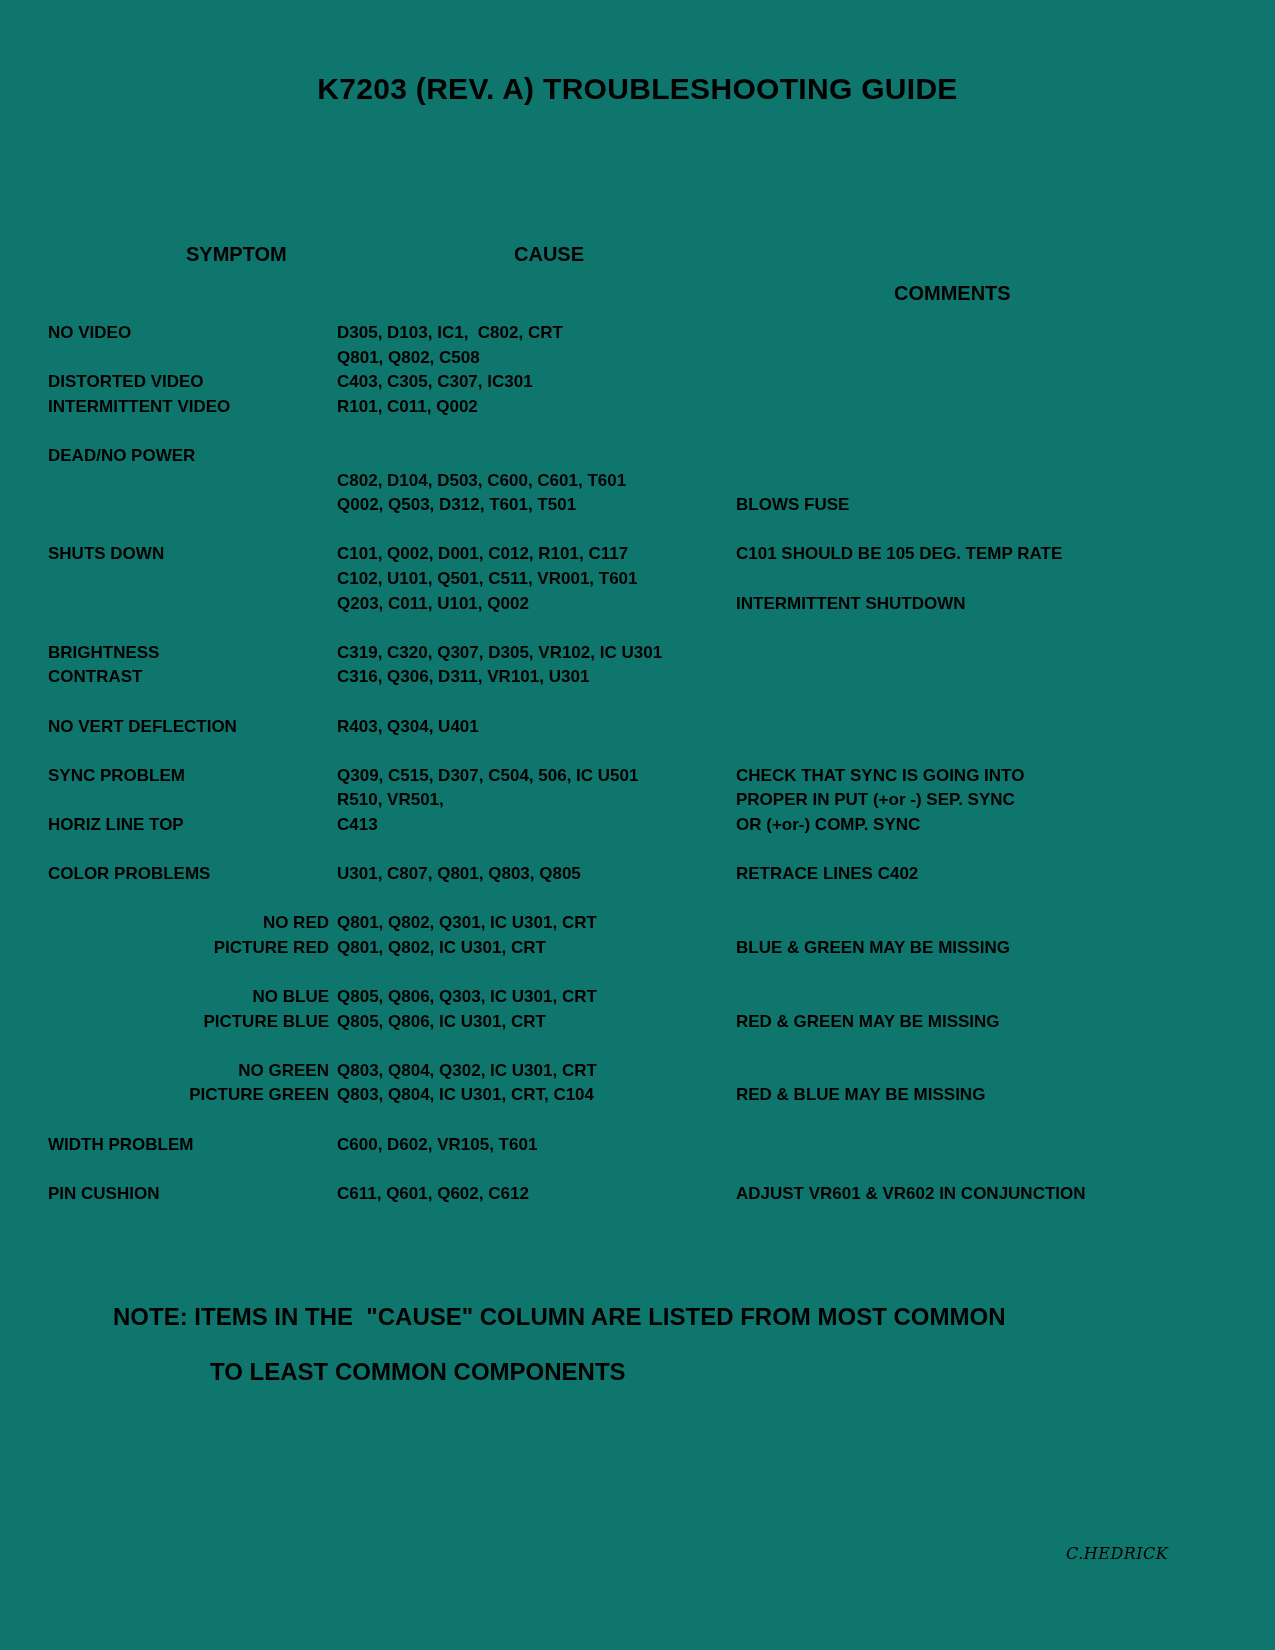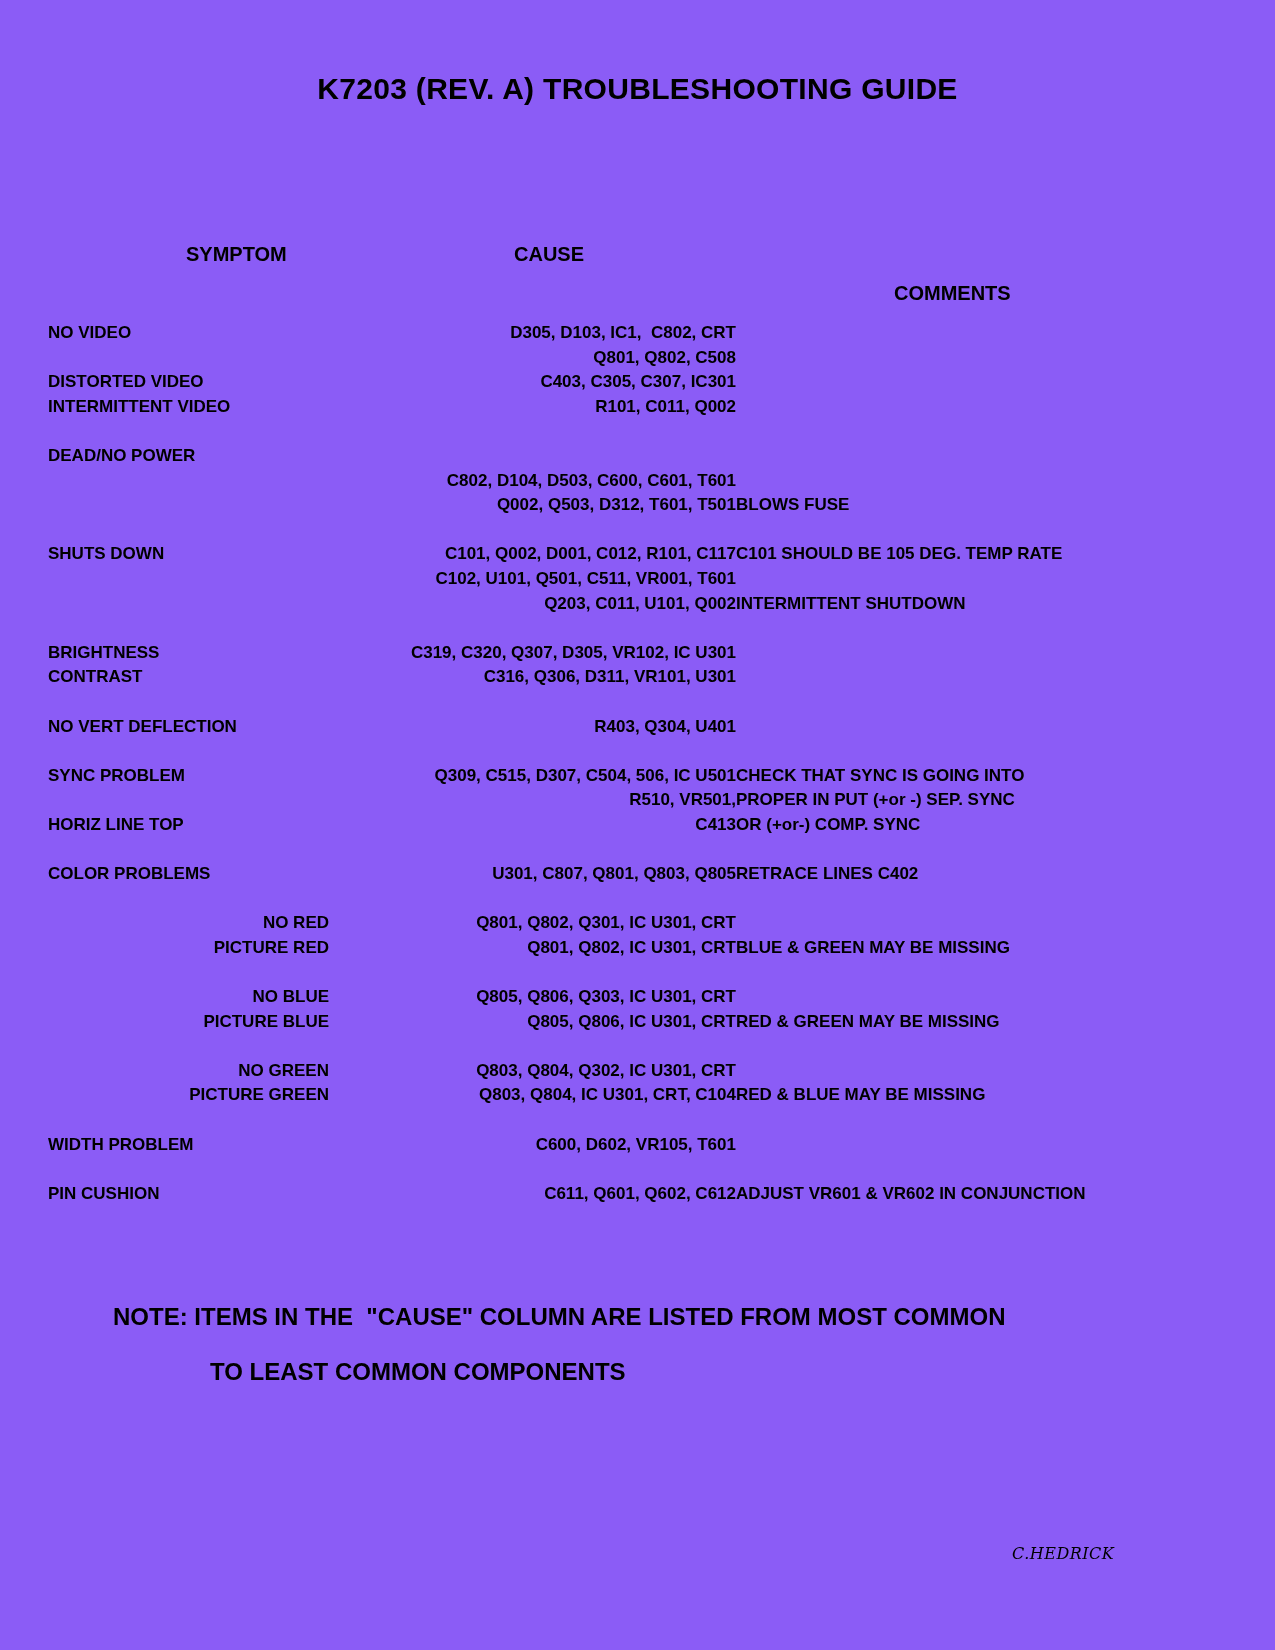--- a/index.html
+++ b/index.html
@@ -1,21 +1,21 @@
 <!DOCTYPE html>
 <html><head>
 <meta charset="utf-8">
 <style>
   html, body { margin: 0; padding: 0; background: #888; }
   .page {
     position: relative;
     width: 1275px;
     height: 1650px;
     margin: 0 auto;
-    background: #8b5cf6;
+    background: #0f766e;
     color: #000000;
     font-family: "Liberation Sans", sans-serif;
     font-weight: bold;
     overflow: hidden;
   }
   .title {
     position: absolute;
     top: 72px;
     left: 0;
     width: 100%;
@@ -50,34 +50,34 @@
     white-space: pre;
     overflow: visible;
   }
   .cell.symptom {
     flex: 0 0 337px;
     box-sizing: border-box;
     padding-left: 48px;
     padding-right: 8px;
   }
   .cell.symptom.right { text-align: right; }
-  .cell.cause  { flex: 0 0 399px; text-align: right; }
+  .cell.cause  { flex: 0 0 399px; }
   .cell.comment { flex: 1 1 auto; }
   .note {
     position: absolute;
     left: 113px;
     top: 1300px;
     font-size: 24px;
     line-height: 34px;
   }
   .note-line { white-space: pre; }
   .note-line2 { padding-left: 97px; margin-top: 21px; }
   .signature {
     position: absolute;
-    left: 1012px;
+    left: 1066px;
     top: 1544px;
     font-family: "DejaVu Serif", serif;
     font-style: italic;
     font-weight: normal;
     font-size: 16px;
     letter-spacing: 0.5px;
     white-space: pre;
   }
 </style>
 </head>

